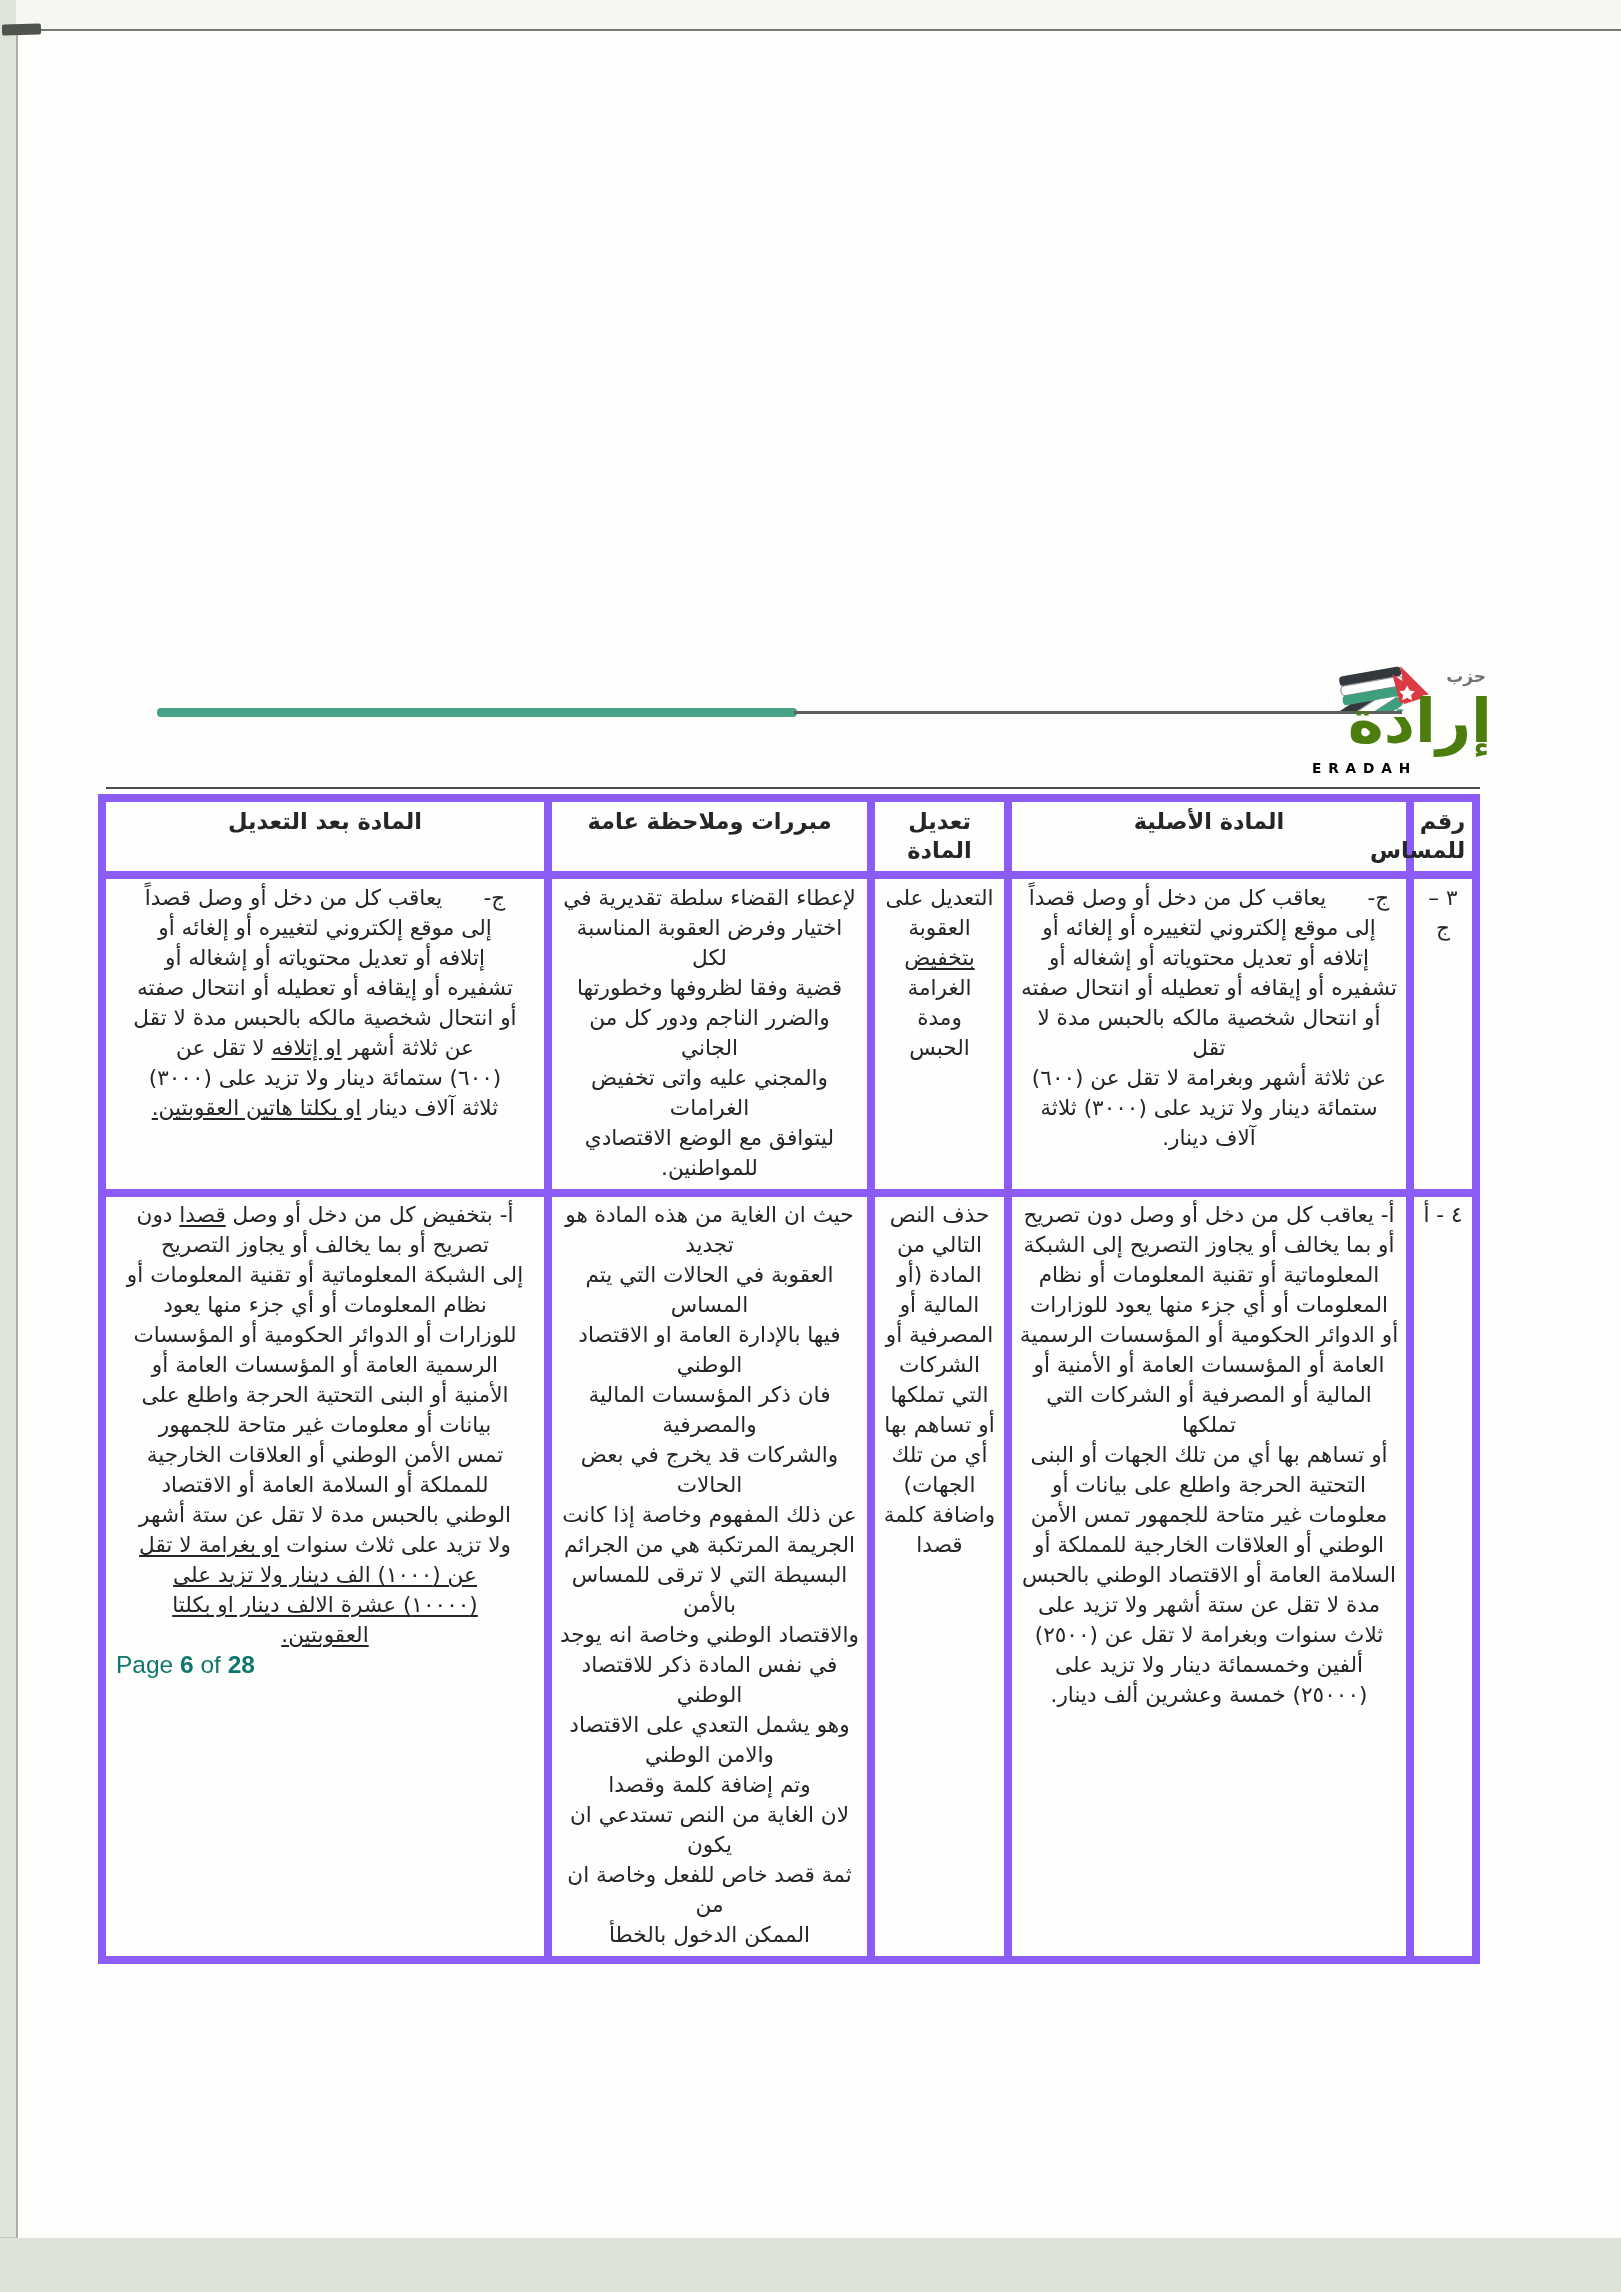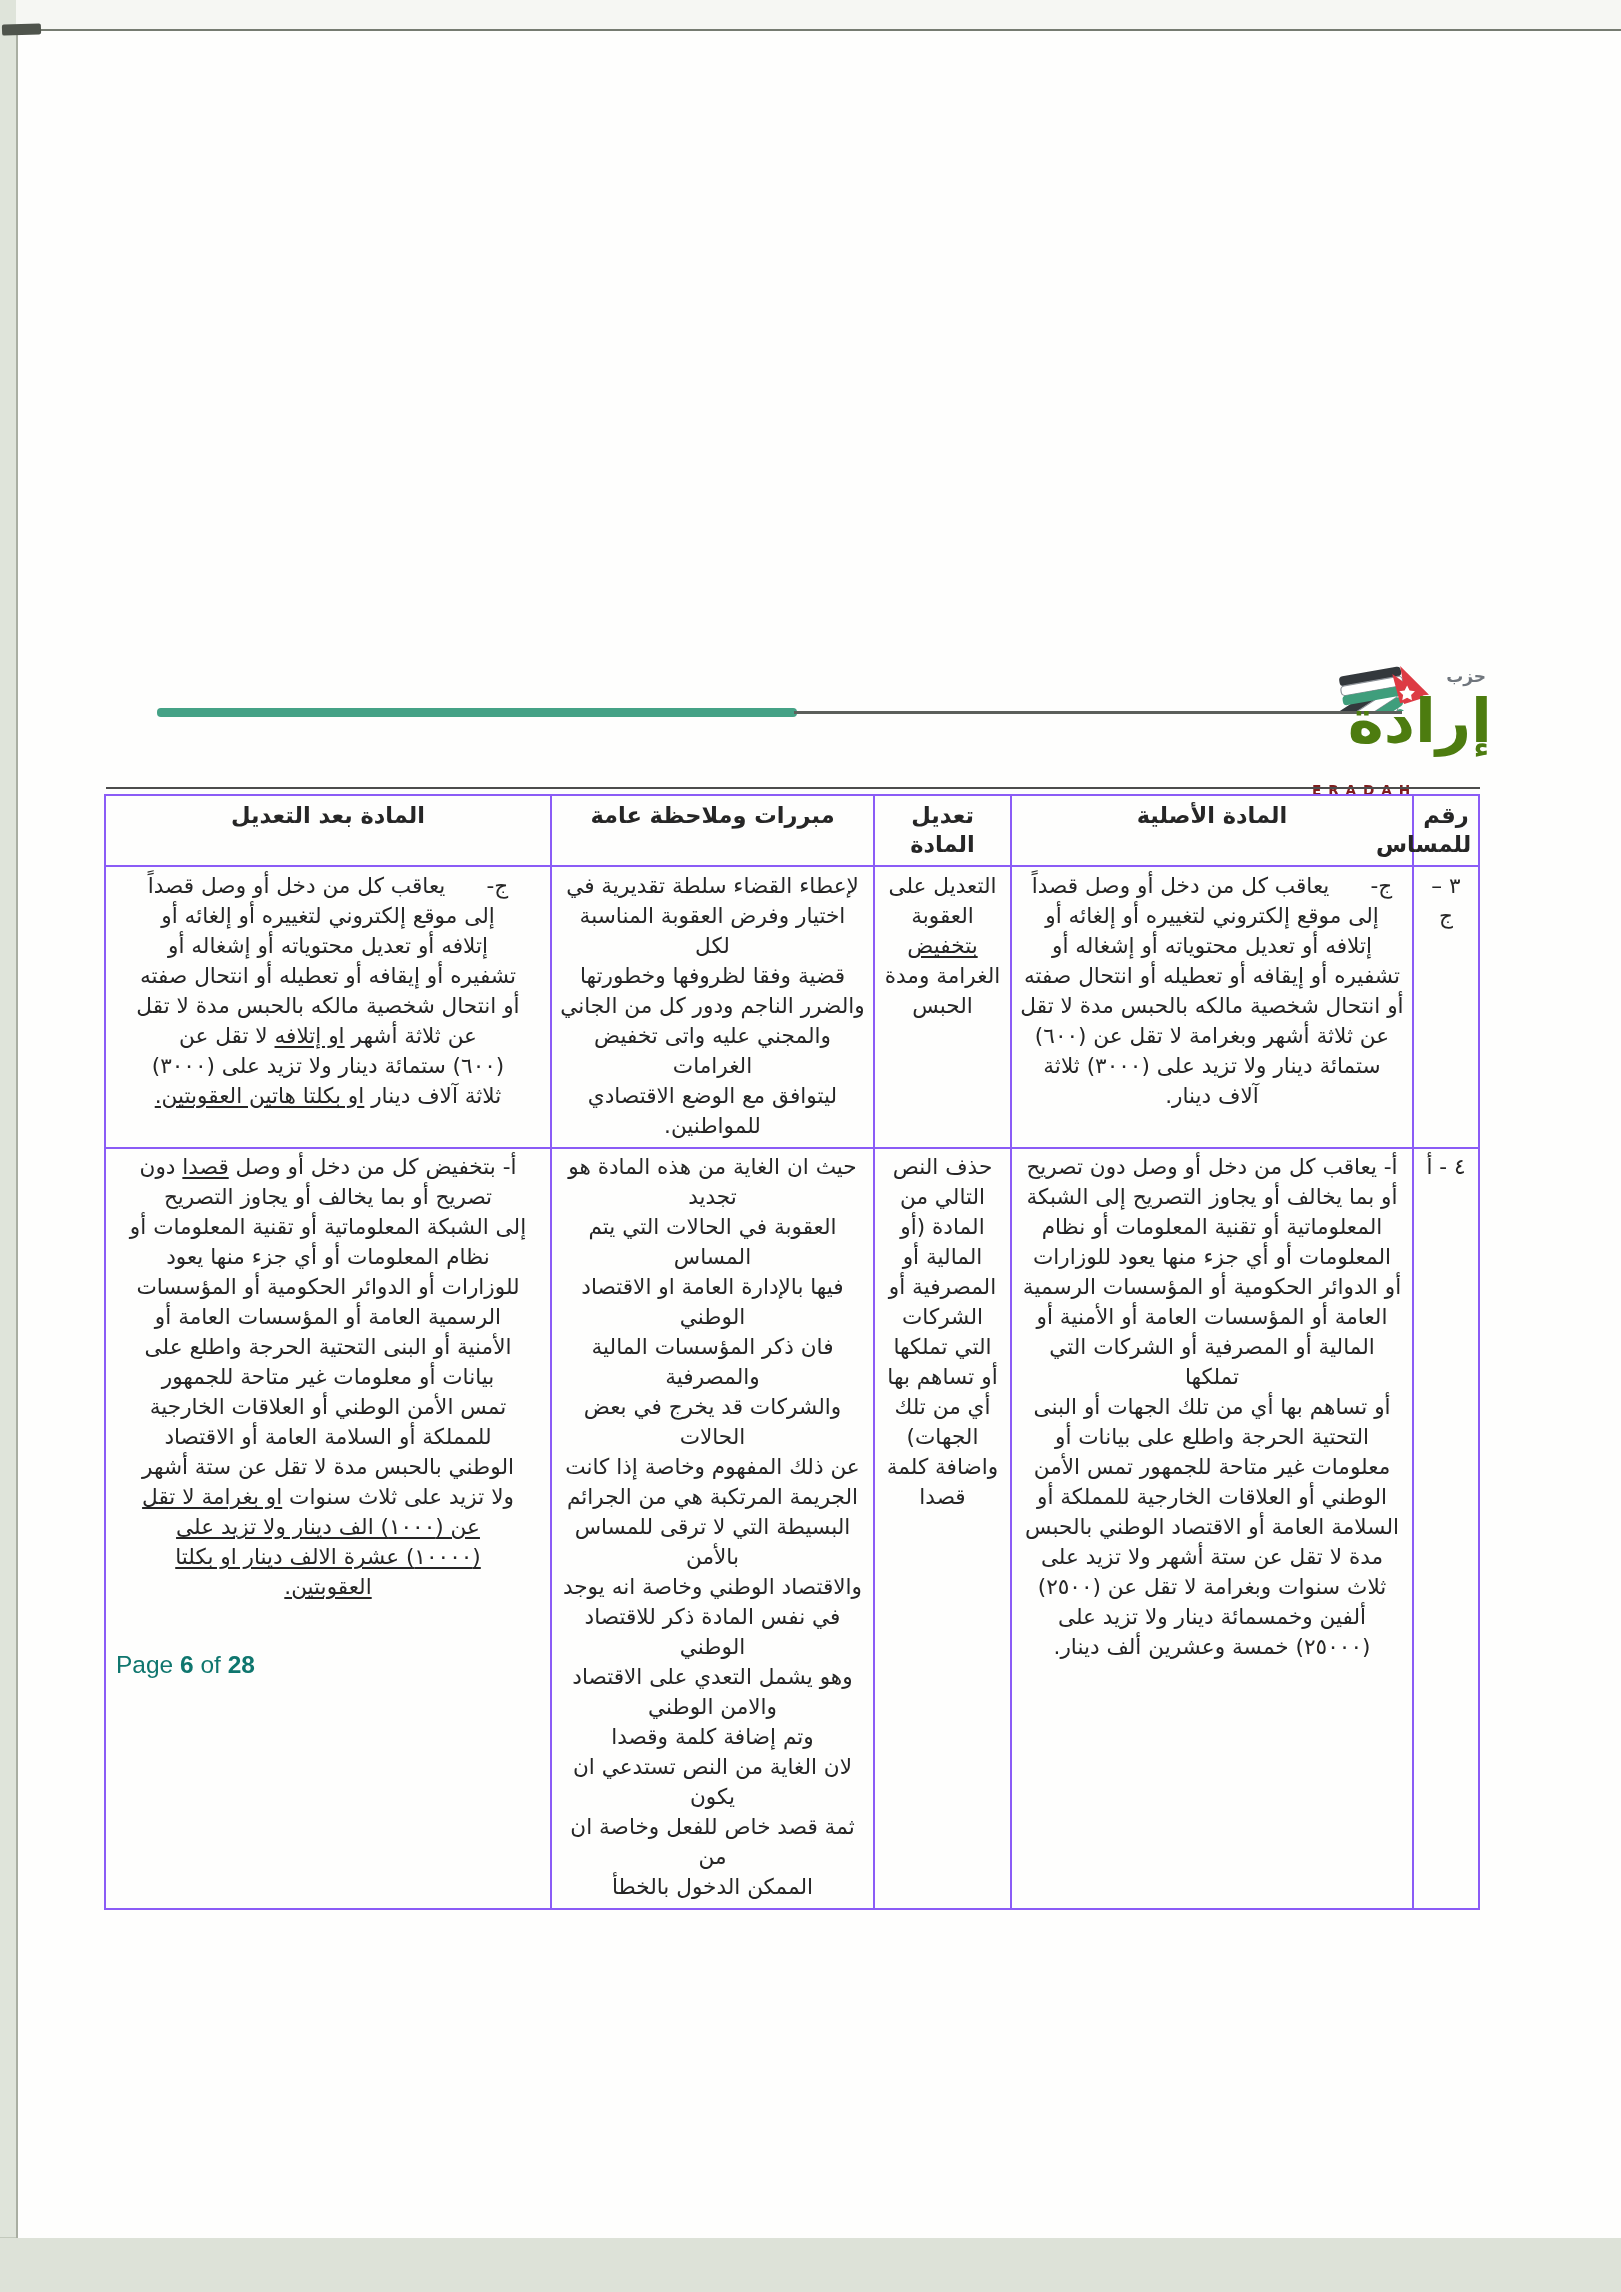--- a/index.html
+++ b/index.html
@@ -20,32 +20,32 @@
   .corner-tick{position:absolute;left:2px;top:23.5px;width:39px;height:10.8px;background:#4f544c;border-radius:2px;transform:rotate(-2deg);}
 
   
   .rule-green{position:absolute;left:157px;top:708px;width:640px;height:8.8px;background:#45a286;border-radius:3.9px;}
   .rule-thin{position:absolute;left:794px;top:711px;width:608px;height:2.9px;background:#5c5f5b;}
 
   
   .logo{position:absolute;left:1306px;top:584px;width:186px;height:206px;}
   .logo .hizb{position:absolute;top:82px;right:5.9px;font-size:17px;color:#70767d;font-weight:600;}
   .logo .eradah-ar{position:absolute;top:106px;right:0px;font-size:61px;line-height:1.0;color:#4d7c0f;font-weight:600;letter-spacing:1px;}
-  .logo .eradah-en{position:absolute;top:176px;left:5.9px;font-size:13.7px;letter-spacing:6.9px;color:#7f1d1d;font-weight:600;margin-top:22px;}
+  .logo .eradah-en{position:absolute;top:176px;left:5.9px;font-size:13.7px;letter-spacing:6.9px;color:#000000;font-weight:600;}
 
   
   .pre-table-line{position:absolute;left:106px;top:787px;width:1374px;height:2px;background:#4c4c4c;}
   .tbl-wrap{position:absolute;left:106px;top:794px;width:1374px;direction:rtl;}
   table.amend{
     border-collapse:collapse;table-layout:fixed;width:1374px;
     border:2.9px solid #343434;
     color:#262626;
   }
   table.amend td{
-    border:2px solid #8b5cf6;
+    border:8px solid #8b5cf6;
     vertical-align:top;text-align:center;
     padding:3.9px 6.9px 5.9px 6.9px;
     font-size:21.6px;line-height:30px;
     white-space:pre-line;
   }
   tr.hdr td{font-weight:bold;font-size:22.5px;line-height:29px;padding-top:4.9px;}
   tr.hdr{height:63px;}
   tr.r1{height:252px;}
   tr.r2{height:509px;}
   .u{text-decoration:underline;text-underline-offset:2.9px;}

